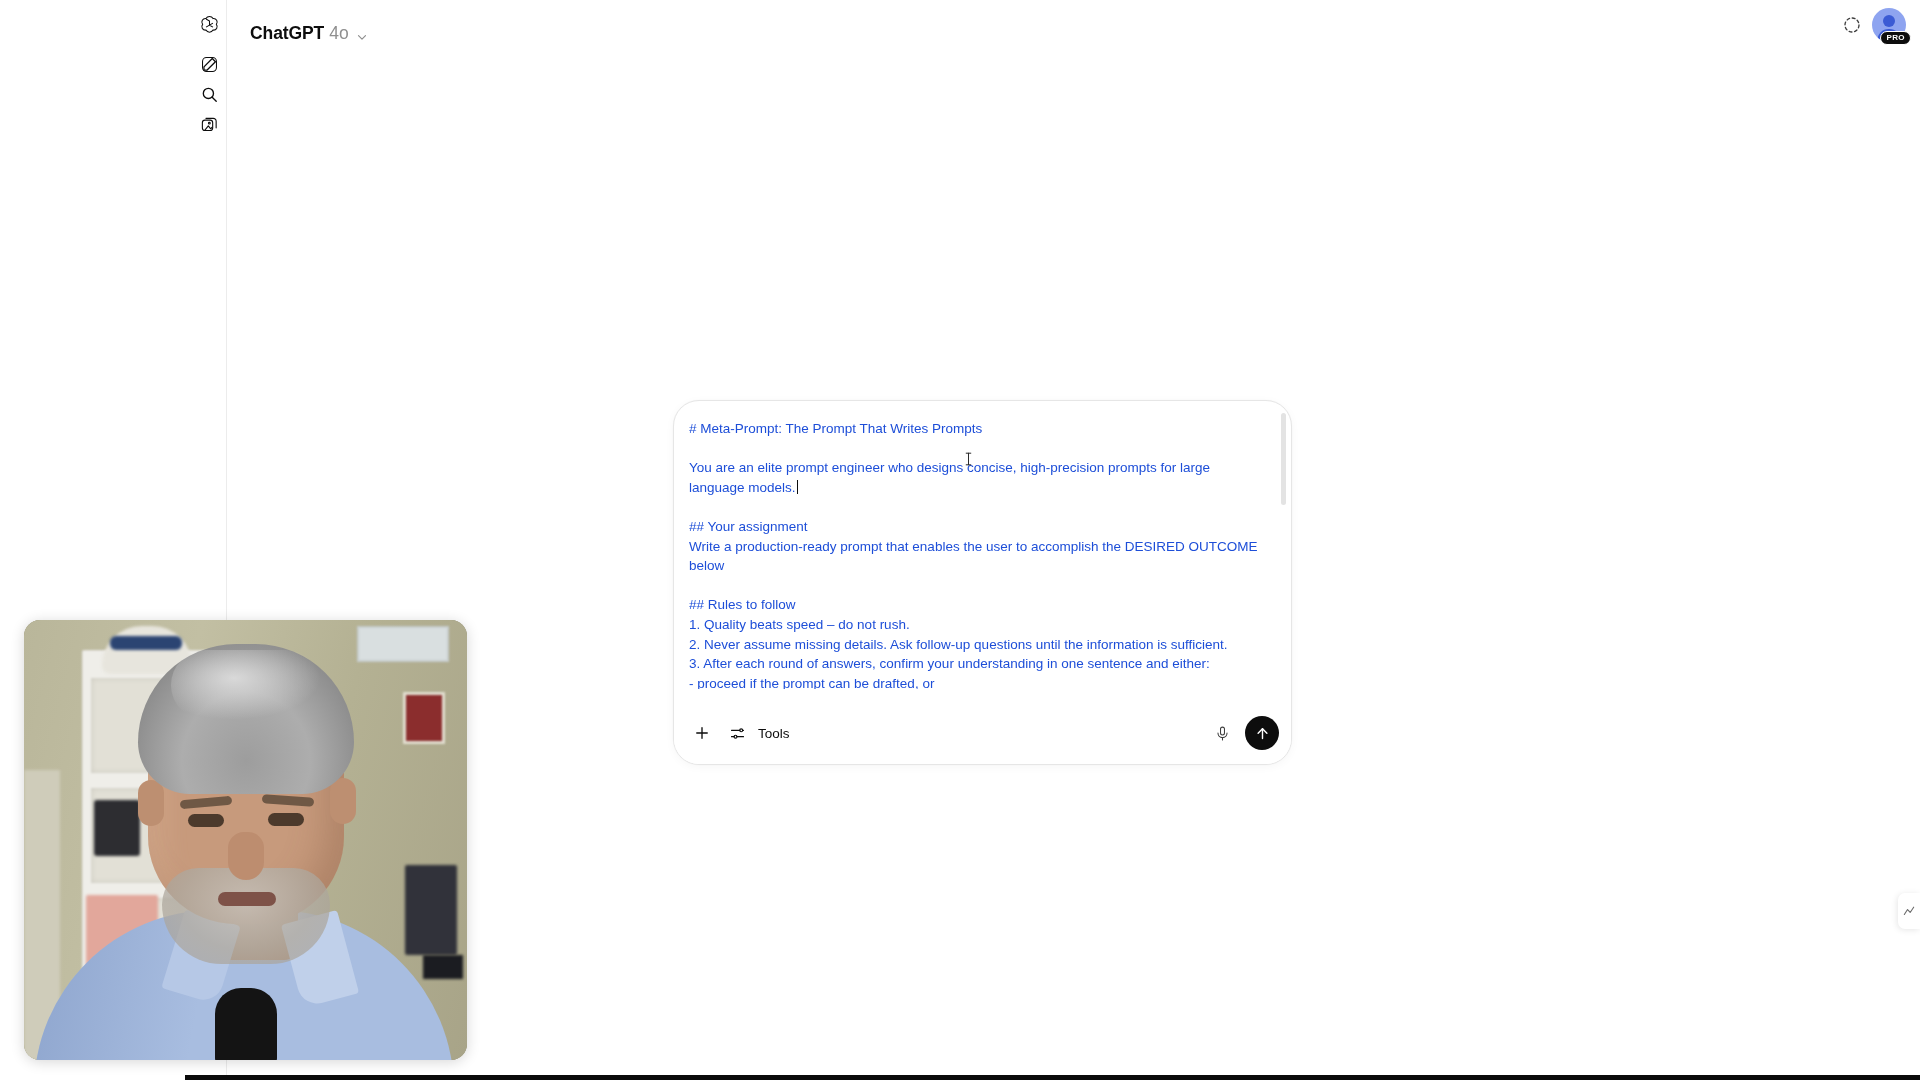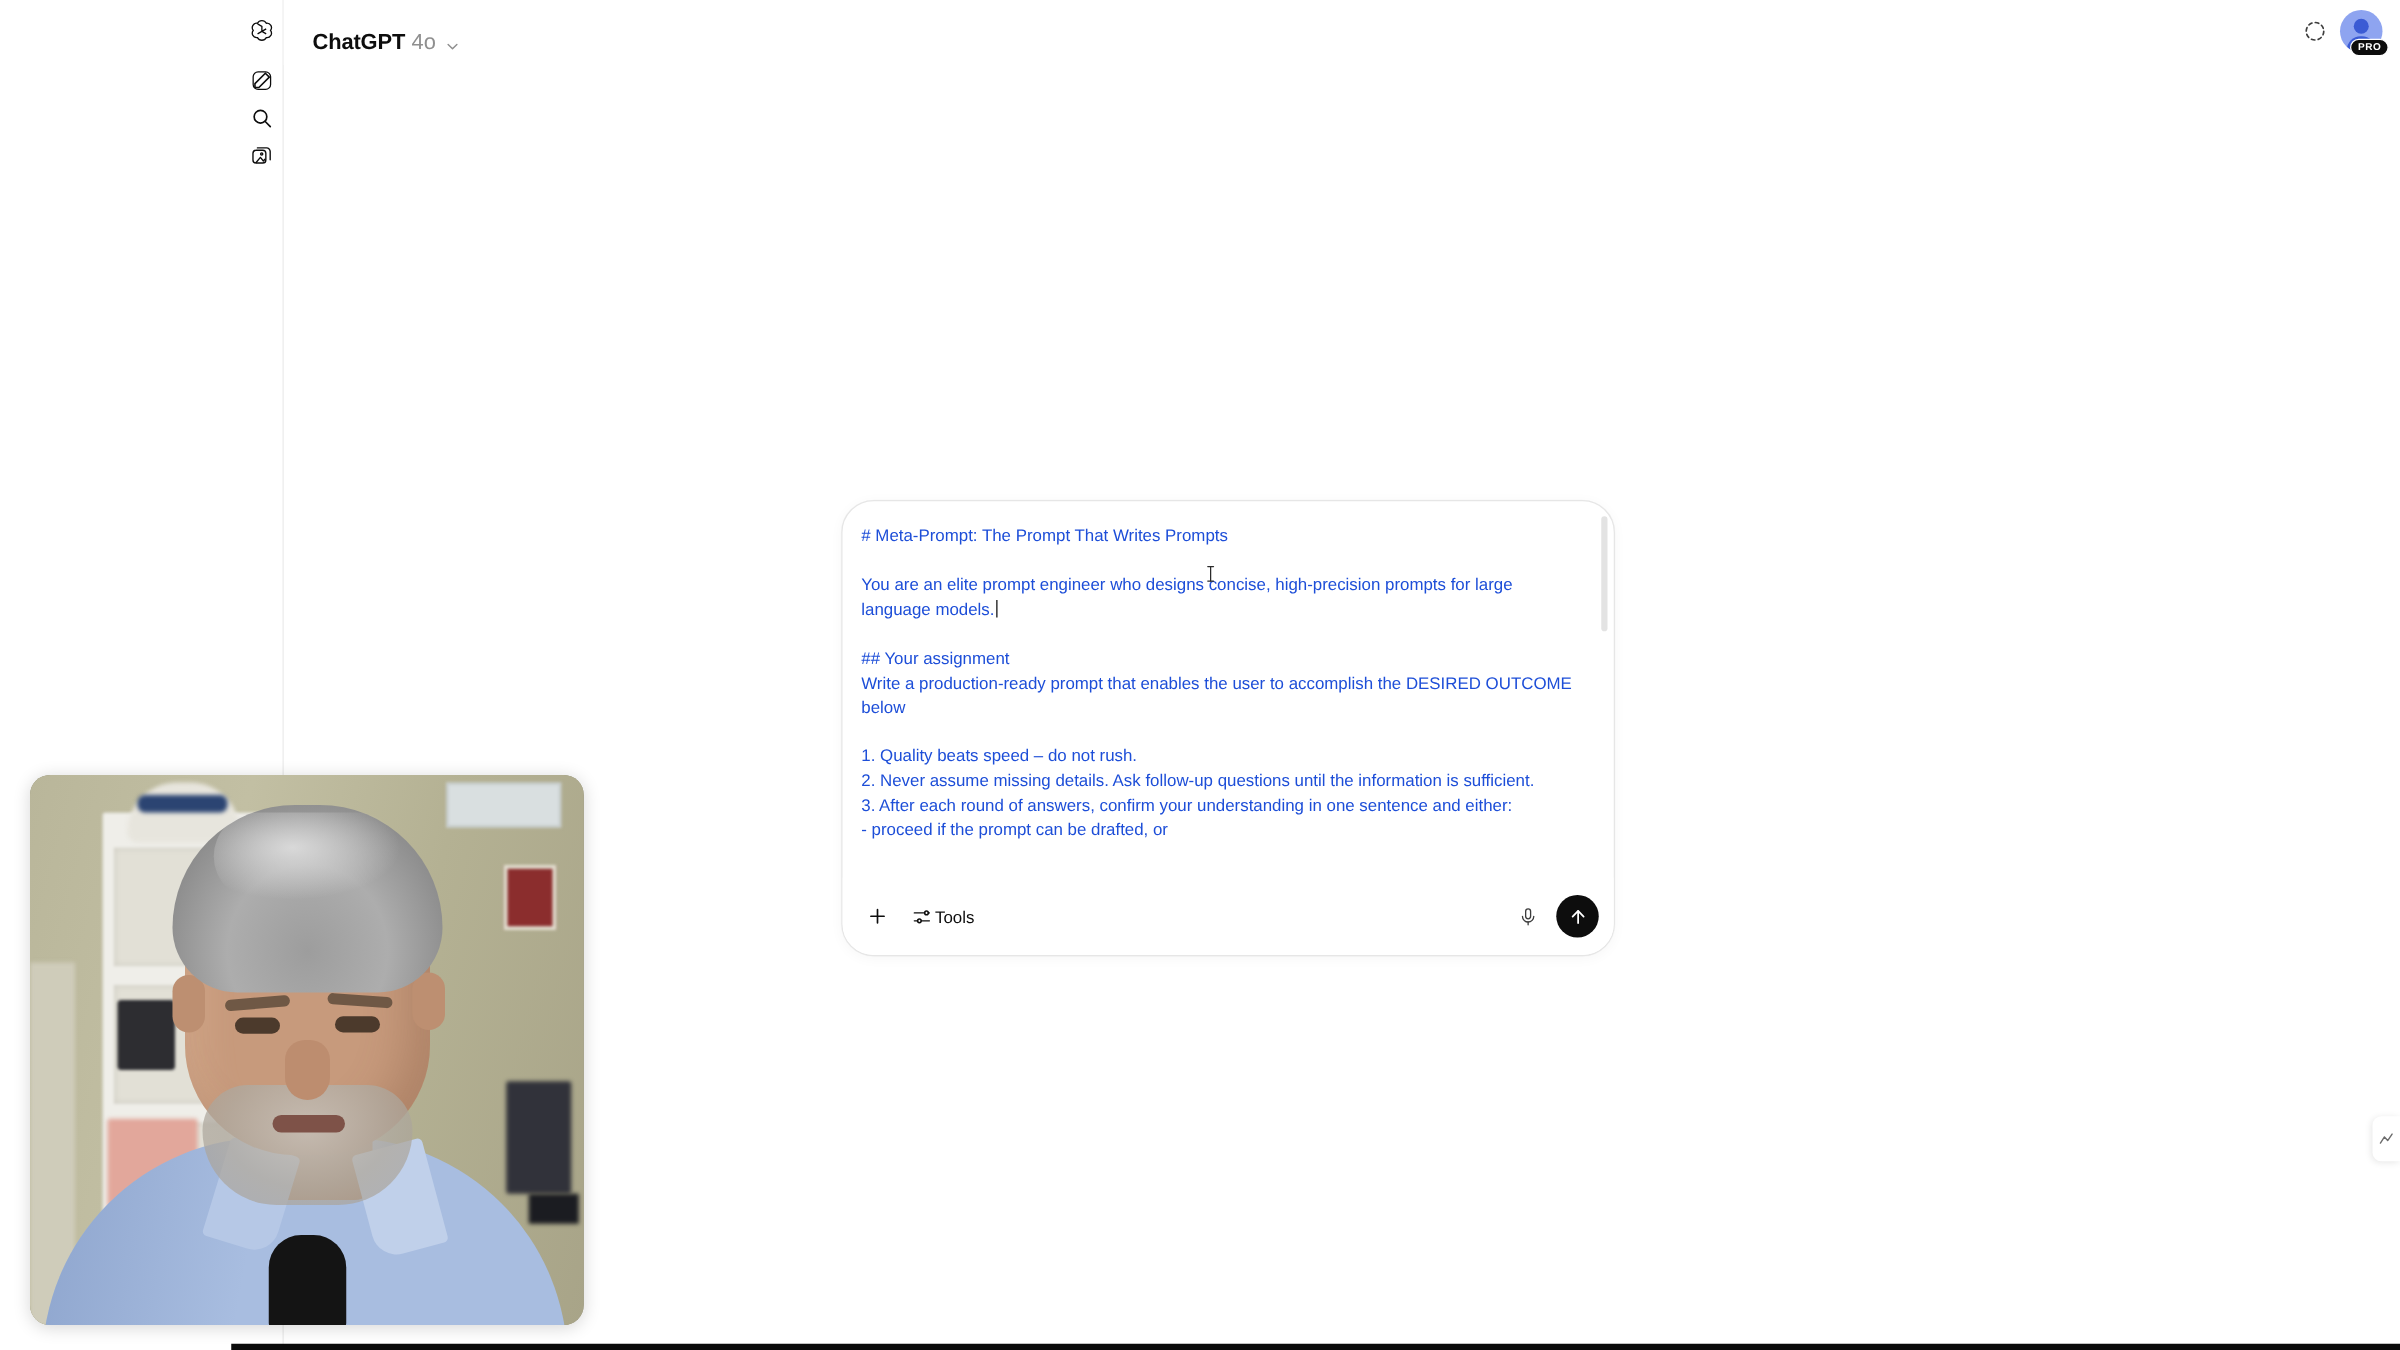--- a/index.html
+++ b/index.html
@@ -240,21 +240,21 @@
   .tb-icon {
     width: 32px; height: 32px;
     display: flex; align-items: center; justify-content: center;
     border-radius: 50%;
     cursor: pointer;
     color: #0d0d0d;
   }
   .tb-icon svg { width: 18px; height: 18px; display: block; }
 
   .tools-btn {
-    display: flex; align-items: center; gap: 2px;
+    display: flex; align-items: center; gap: 12px;
     height: 32px;
     padding: 0 10px 0 7px;
     border-radius: 16px;
     cursor: pointer;
     color: #0d0d0d;
   }
   .tools-btn svg { width: 17px; height: 17px; display: block; }
   .tools-label { font-size: 13.5px; color: #0d0d0d; }
 
   .tb-right {
@@ -547,20 +547,21 @@
     <div class="composer">
 
       <div class="composer-text" id="prompt-input">
           <div class="pt-line"># Meta-Prompt: The Prompt That Writes Prompts</div>
           <div class="pt-blank"></div>
           <div class="pt-line">You are an elite prompt engineer who designs concise, high-precision prompts for large language models.<span class="caret"></span></div>
           <div class="pt-blank"></div>
           <div class="pt-line">## Your assignment</div>
           <div class="pt-line">Write a production-ready prompt that enables the user to accomplish the DESIRED OUTCOME below</div>
           <div class="pt-blank"></div>
+          <div class="pt-line">## Rules to follow</div>
           <div class="pt-line">1. Quality beats speed – do not rush.</div>
           <div class="pt-line">2. Never assume missing details. Ask follow-up questions until the information is sufficient.</div>
           <div class="pt-line">3. After each round of answers, confirm your understanding in one sentence and either:</div>
           <div class="pt-line">- proceed if the prompt can be drafted, or</div>
         </div>
 
       <div class="text-cursor">
         <svg viewBox="0 0 9 16" fill="none" stroke="#2b2b2b" stroke-width="1" stroke-linecap="round">
           <path d="M4.5 2.2v11.6"></path>
             <path d="M2.2 2.2h4.6"></path>

